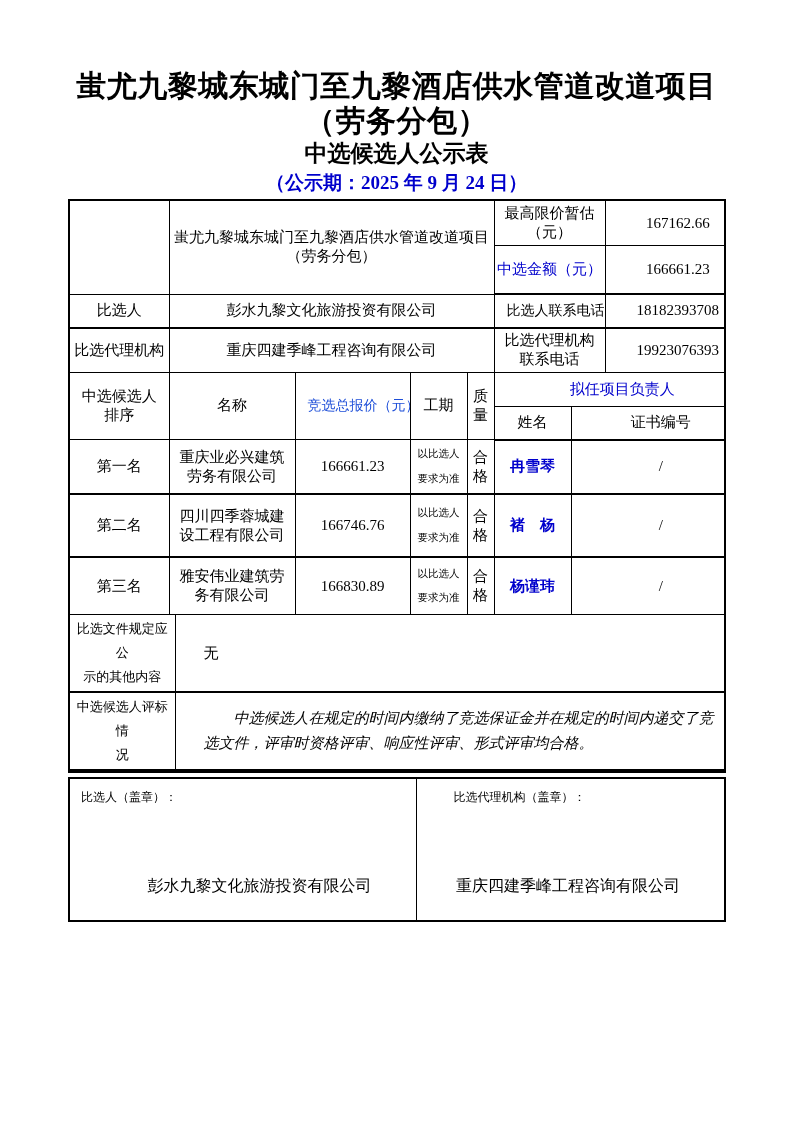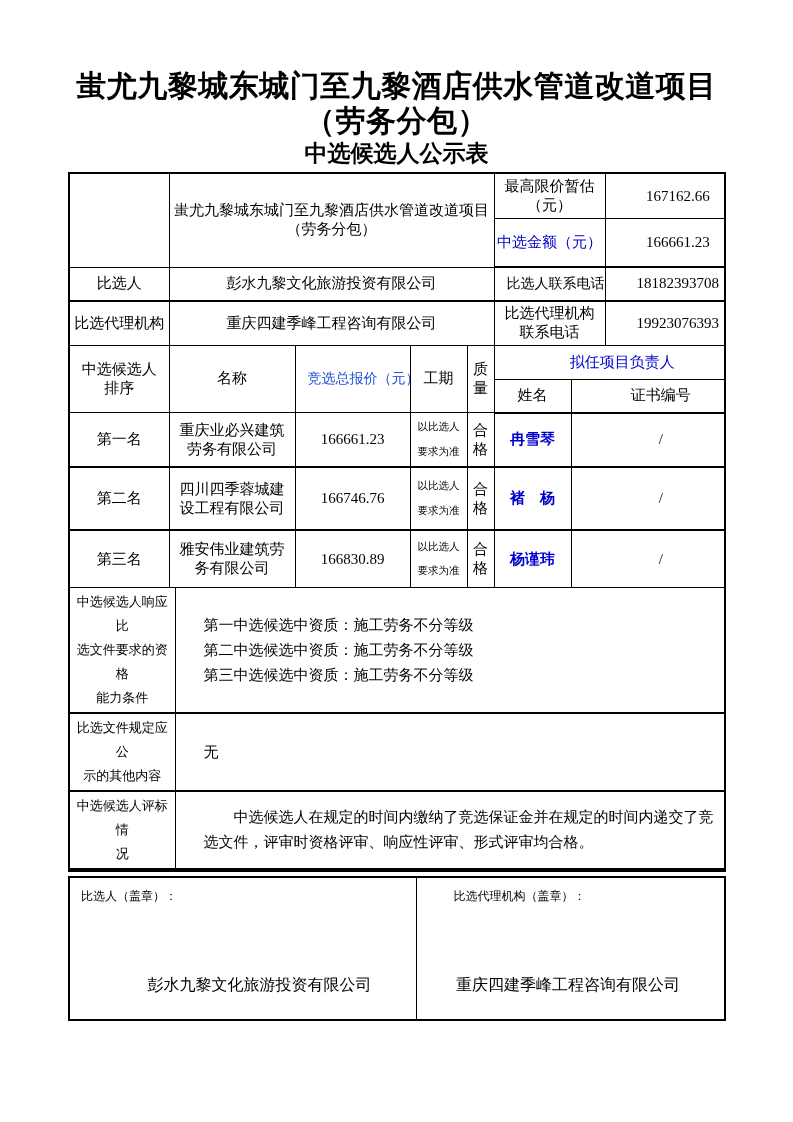--- a/index.html
+++ b/index.html
@@ -28,36 +28,37 @@
   tr.no-top > td { border-top:none; }
   tr.no-bottom > td { border-bottom:none; }
   tr.thick > td { border-bottom-width:2px; }
   td.keep-thin { border-bottom-width:1px !important; }
 
   .pre { white-space:pre-line; }
   .small { font-size:10.5px; line-height:2.35; }
   .nowrap { white-space:nowrap; font-size:14px;padding-left:12px; }
   .label-sm { font-size:13px; line-height:24px; }
   .para { text-align:left; padding:3px 9px; line-height:25px; word-break:normal; }
-  .para-indent { text-indent:2em; }
+  .para-indent { text-indent:2em;font-style:italic; }
 
   .sign-td { height:137px; vertical-align:top; text-align:left; word-break:normal; }
   .sig-label { font-size:12px; padding:8px 0 0 9px; }
   .sig-company { margin-top:70px; text-align:right; padding-right:42px; font-size:16px; }
 </style>
 </head>
 <body>
 
 <div class="doc">
 
   <div class="title">
     <div>蚩尤九黎城东城门至九黎酒店供水管道改道项目</div>
     <div>（劳务分包）</div>
   </div>
   <div class="subtitle">中选候选人公示表</div>
+  <div class="period blue" style="color: rgb(0, 0, 204);">（公示期：2025 年 9 月 24 日）</div>
 
   <div class="tbl-zone">
     <div class="wrap-main">
 
       <table>
         <colgroup>
             <col style="width:99px">
             <col style="width:325px">
             <col style="width:111px">
             <col style="width:119px">
@@ -154,28 +155,20 @@
         </tr>
       </tbody>
         </table>
 
       <table>
         <colgroup>
             <col style="width:105px">
             <col style="width:549px">
           </colgroup>
         <tbody>
-            <tr class="thick">
-          <td class="pre label-sm" style="height:74px">中选候选人响应比
-选文件要求的资格
-能力条件</td>
-          <td class="pre para">第一中选候选中资质：施工劳务不分等级
-第二中选候选中资质：施工劳务不分等级
-第三中选候选中资质：施工劳务不分等级</td>
-        </tr>
         <tr class="thick">
           <td class="pre label-sm" style="height:58px">比选文件规定应公
 示的其他内容</td>
           <td class="para">无</td>
         </tr>
         <tr class="thick">
           <td class="pre label-sm" style="height:49px">中选候选人评标情
 况</td>
           <td class="para para-indent">中选候选人在规定的时间内缴纳了竞选保证金并在规定的时间内递交了竞选文件，评审时资格评审、响应性评审、形式评审均合格。</td>
         </tr>

